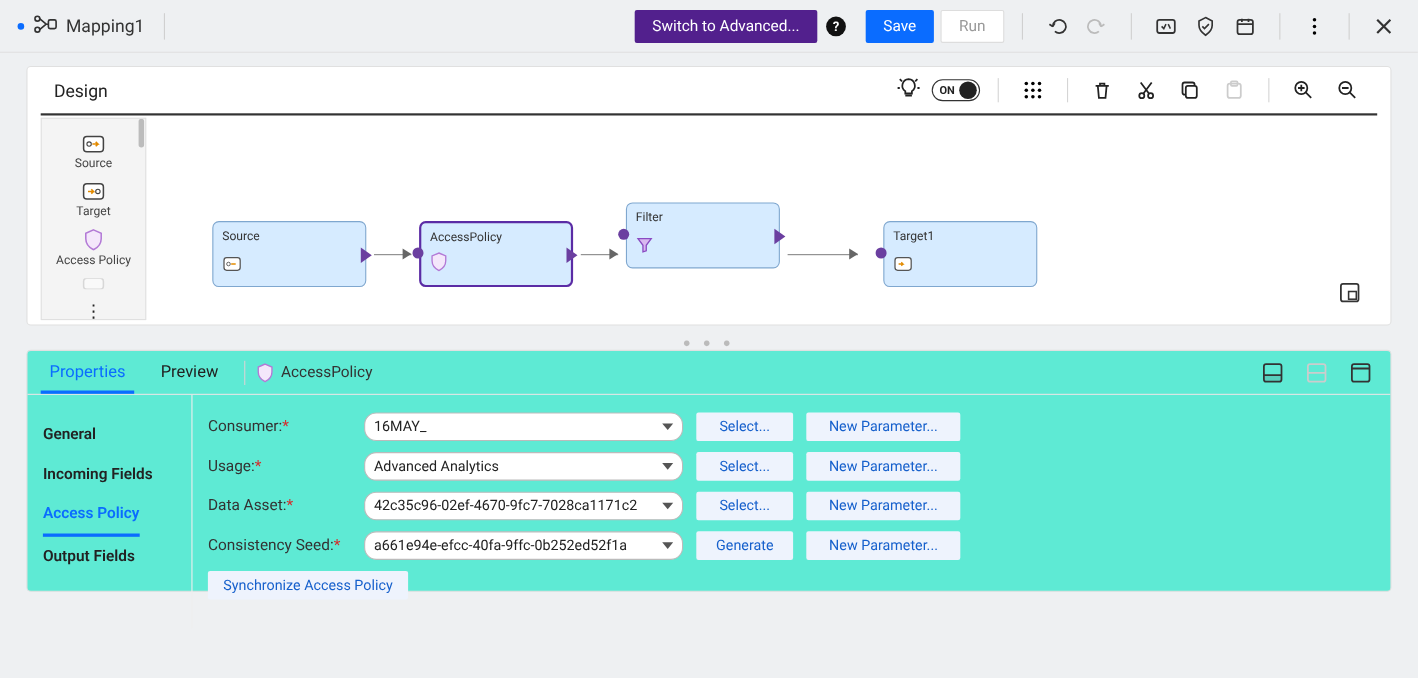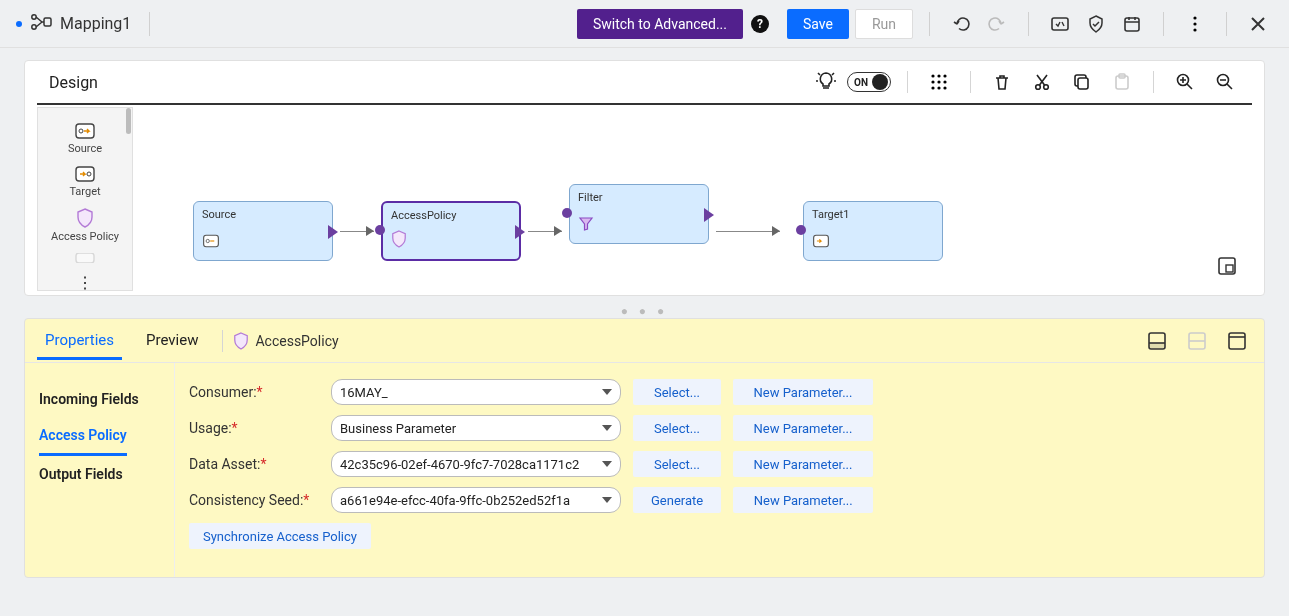--- a/index.html
+++ b/index.html
@@ -39,21 +39,21 @@
   .port-out { position: absolute; right: -8px; top: 50%; transform: translateY(-50%); width: 12px; height: 12px; }
   .port-in  { position: absolute; left: -8px;  top: 50%; transform: translateY(-50%); width: 12px; height: 12px; }
   .port-out::before { content:''; display:block; width:0;height:0;border-top:7px solid transparent;border-bottom:7px solid transparent;border-left:10px solid #6b3fa0; }
   .port-in::before { content:''; display:block; width:10px;height:10px;border-radius:50%;background:#6b3fa0; }
   .wire { position: absolute; height: 1px; background: #888; top: 50%; }
   .arrowhead { position: absolute; width: 0; height: 0; border-top: 5px solid transparent; border-bottom: 5px solid transparent; border-left: 8px solid #666; }
   .minimap-icon { position: absolute; right: 10px; bottom: 10px; }
   .drag-dots { text-align: center; color: #bbb; letter-spacing: 4px; font-size: 12px; margin-top: -4px; }
 
   
-  .props-panel { margin: 0 24px; background: #fef9c3; border: 1px solid #e0e0e0; border-radius: 4px; height: 260px; display: flex; flex-direction: column; }
+  .props-panel { margin: 0 24px; background: #5eead4; border: 1px solid #e0e0e0; border-radius: 4px; height: 220px; display: flex; flex-direction: column; }
   .props-tabs { display: flex; align-items: center; border-bottom: 1px solid #e6e6e6; padding: 0 12px; height: 44px; }
   .props-tab { padding: 10px 8px 11px; font-size: 15px; color: #222; cursor: pointer; margin-right: 16px; }
   .props-tab.active { color: #0a6cff; border-bottom: 3px solid #0a6cff; padding-bottom: 8px; }
   .props-tabs .vsep { width: 1px; height: 22px; background: #d5d5d5; margin: 0 10px 0 0; }
   .props-object { display: flex; align-items: center; gap: 6px; color: #333; font-size: 14px; }
   .props-tabs-right { margin-left: auto; display: flex; gap: 10px; }
   .props-body { display: flex; flex: 1; }
   .props-sidebar { width: 150px; padding: 18px 14px; border-right: 1px solid #eee; }
   .props-side-item { font-size: 14px; font-weight: 600; color: #222; padding: 10px 0; cursor: pointer; }
   .props-side-item.active { color: #0a6cff; border-bottom: 3px solid #0a6cff; display: inline-block; }
@@ -319,38 +319,39 @@
           <svg width="20" height="20" viewBox="0 0 20 20">
             <rect x="2" y="2" width="16" height="16" rx="2" fill="none" stroke="#333" stroke-width="1.6"></rect>
             <line x1="2" y1="6" x2="18" y2="6" stroke="#333" stroke-width="1.6"></line>
           </svg>
         </span>
     </div>
   </div>
 
   <div class="props-body">
     <div class="props-sidebar">
+      <div class="props-side-item">General</div>
       <div class="props-side-item">Incoming Fields</div>
       <div><span class="props-side-item active">Access Policy</span></div>
       <div class="props-side-item">Output Fields</div>
     </div>
 
     <div class="props-form">
       <div class="form-row">
         <span class="form-label"><span>Consumer:</span><span class="req">*</span></span>
         <div class="form-select">
             <span>16MAY_</span>
           </div>
         <button class="link-btn">Select...</button>
         <button class="link-btn wide">New Parameter...</button>
       </div>
       <div class="form-row">
         <span class="form-label"><span>Usage:</span><span class="req">*</span></span>
         <div class="form-select">
-            <span>Business Parameter</span>
+            <span>Advanced Analytics</span>
           </div>
         <button class="link-btn">Select...</button>
         <button class="link-btn wide">New Parameter...</button>
       </div>
       <div class="form-row">
         <span class="form-label"><span>Data Asset:</span><span class="req">*</span></span>
         <div class="form-select">
             <span>42c35c96-02ef-4670-9fc7-7028ca1171c2</span>
           </div>
         <button class="link-btn">Select...</button>

